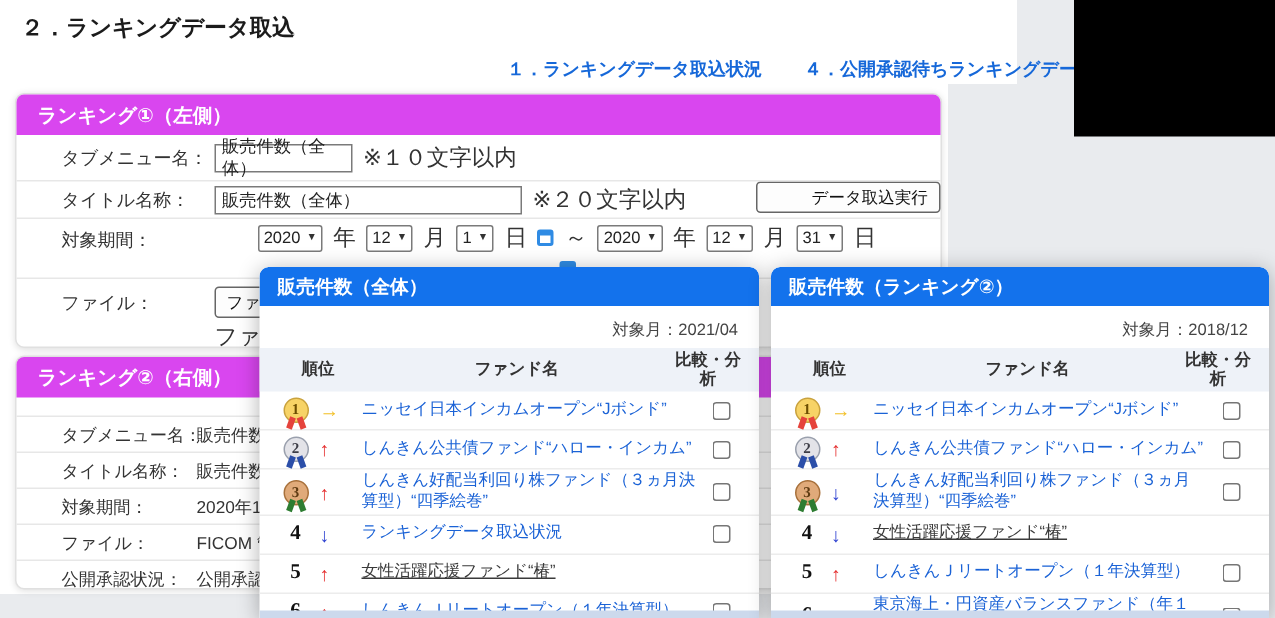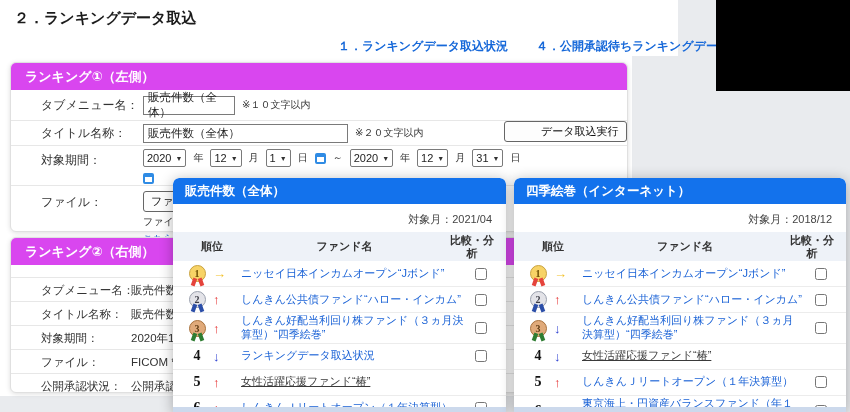--- a/index.html
+++ b/index.html
@@ -20,21 +20,21 @@
   .chead { height:27px; background:#d946ef; border-radius:5px 5px 0 0; color:#fff;
            font-weight:bold; font-size:13px; line-height:27px; padding-left:14px; }
 
   .frow { position:absolute; left:0; right:0; display:flex; align-items:center; }
   .frow.bt { border-top:1px solid #e7e7e7; }
   .flabel { position:absolute; left:30px; width:100px; color:#333; }
   .fval { position:absolute; left:132px; display:flex; align-items:center; gap:7px; }
 
   .tb { border:1px solid #7a7a7a; height:19px; background:#fff; display:inline-flex;
         align-items:center; padding:0 4px; font-size:11.5px; color:#222; }
-  .note { font-size:10px; color:#333; }
+  .note { font-size:15px; color:#333; }
   .btn { position:absolute; border:1px solid #666; background:#fdfdfd; border-radius:3px;
          font-size:11px; color:#111; padding:2px 7px; cursor:pointer;
          font-family:"Liberation Sans","DejaVu Sans",sans-serif; }
   .exec-btn { left:493px; top:31px;padding-left:36px; }
   .sel { border:1px solid #7a7a7a; border-radius:2px; height:18px; background:#fff;
          display:inline-flex; align-items:center; gap:4px; padding:0 3px; font-size:11px;
          color:#222; cursor:pointer; }
   .sel .car { font-size:7px; color:#333; }
   .cal { display:inline-block; width:11px; height:11px; border:2px solid #2f8be4;
          border-top:4px solid #2f8be4; border-radius:2px; cursor:pointer; }
@@ -114,21 +114,21 @@
     <div class="frow bt" style="top:57px;height:25px;">
       <span class="flabel">タイトル名称：</span>
       <span class="fval">
         <span class="tb" style="width:205px;">販売件数（全体）</span>
         <span class="note">※２０文字以内</span>
       </span>
     </div>
 
     <div class="frow bt" style="top:82px;height:40px;align-items:flex-start;">
       <span class="flabel" style="top:6px;">対象期間：</span>
-      <span class="fval" style="top:3px;flex-wrap:wrap;width:470px;row-gap:3px;">
+      <span class="fval" style="top:3px;flex-wrap:wrap;width:470px;row-gap:3px;justify-content:center;">
         <span class="sel">
             <span>2020</span>
             <span class="car">▼</span>
           </span>
         <span class="note">年</span>
         <span class="sel">
             <span>12</span>
             <span class="car">▼</span>
           </span>
         <span class="note">月</span>
@@ -282,21 +282,21 @@
           </span>
           <span class="cell cbc">
             <input type="checkbox" class="cb" style="">
           </span>
         </div>
       </div>
     <div class="pfoot"></div>
   </section>
 
   <section class="panel panelB">
-    <header class="phead"><span>四季絵巻（インターネット）</span></header>
+    <header class="phead"><span>販売件数（ランキング②）</span></header>
     <div class="pmonth">対象月：2018/12</div>
     <div class="thead">
       <span class="th">順位</span>
       <span class="th">ファンド名</span>
       <span class="th">比較・分析</span>
     </div>
     <div class="rows">
         <div class="trow">
           <span class="cell rankc">
             <span class="medal gold">1</span>

